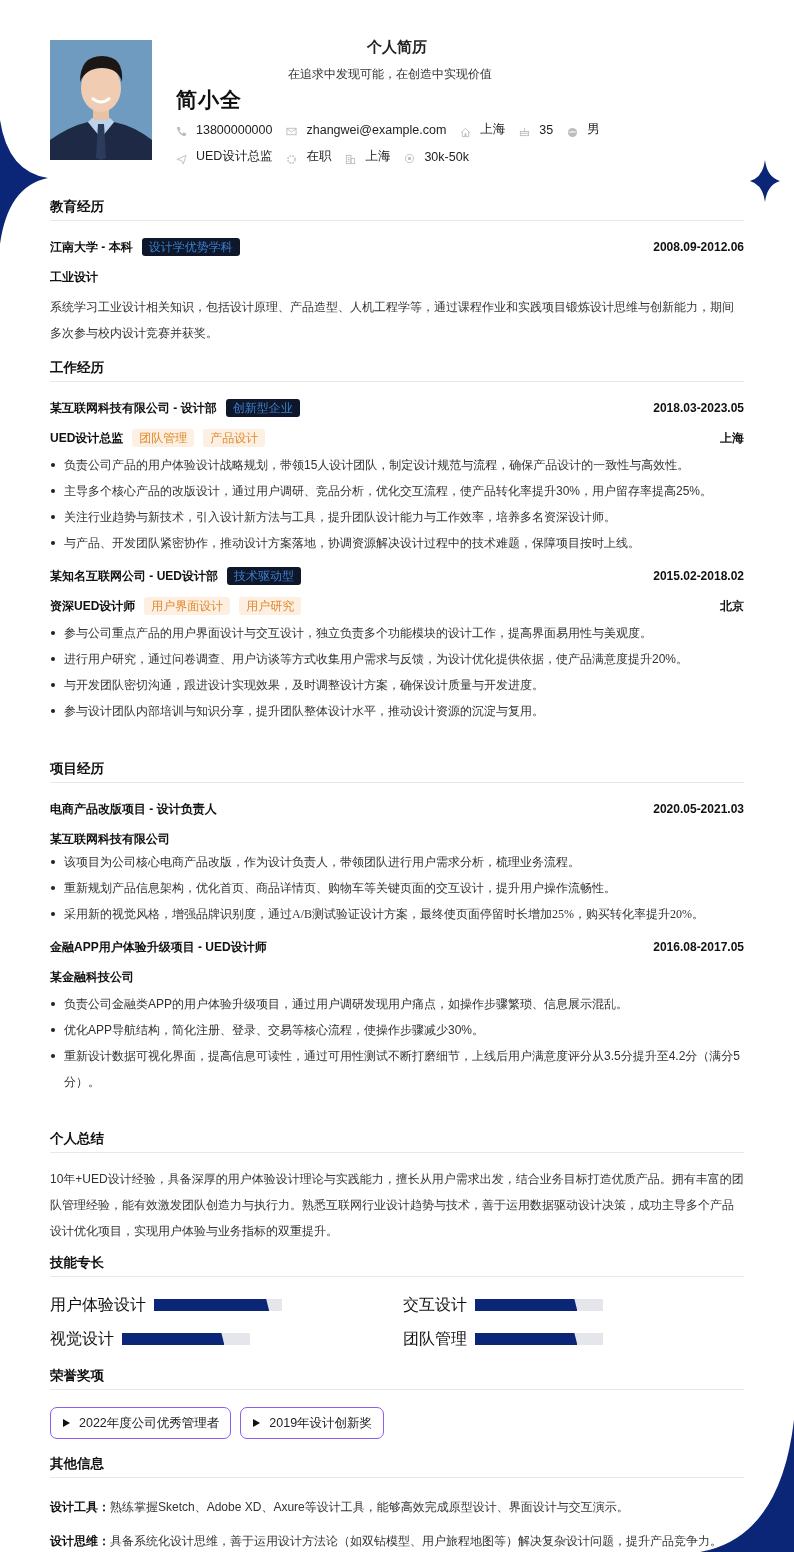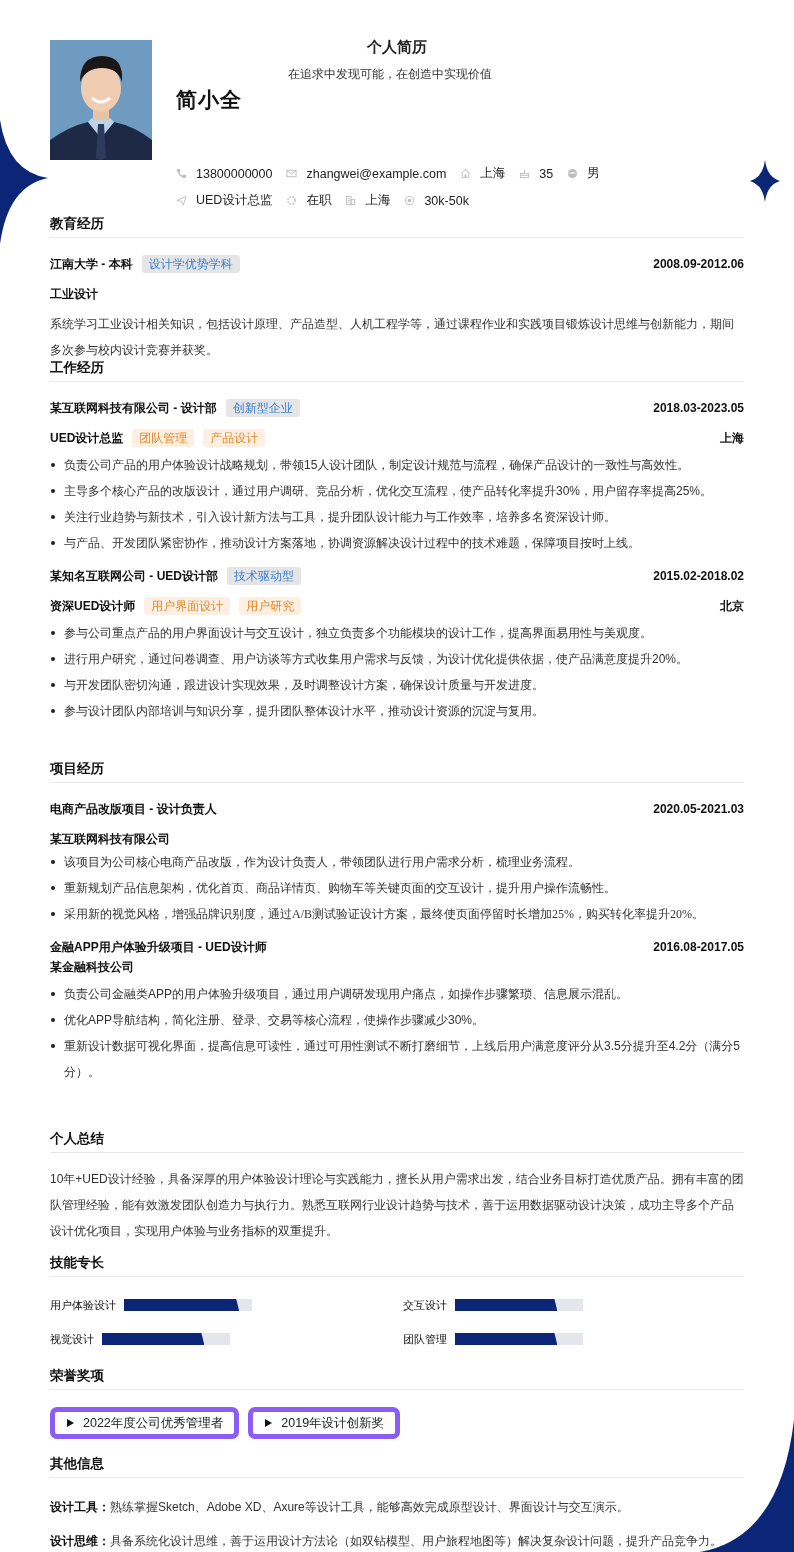--- a/index.html
+++ b/index.html
@@ -10,47 +10,47 @@
 
   
   .header { position: relative; height: 190px; }
   .photo { position: absolute; left: 0; top: 40px; width: 102px; height: 120px; background: #6d9abd; overflow: hidden; }
   .doc-title { position: absolute; left: 0; right: 0; top: 38px; text-align: center; font-size: 15px; font-weight: bold; color: #222; }
   .doc-slogan { position: absolute; left: 0; right: 14px; top: 66px; text-align: center; font-size: 12px; color: #333; }
   .name { position: absolute; left: 126px; top: 86px; font-size: 21px; font-weight: bold; color: #111; letter-spacing: 1px; }
   .info-row { position: absolute; left: 126px; display: flex; align-items: center; font-size: 12.5px; color: #222; }
   .info-row.r1 { top: 121px; }
   .info-row.r2 { top: 148px; }
-  .info-item { display: flex; align-items: center; margin-right: 14px; margin-top: 44px; }
+  .info-item { display: flex; align-items: flex-end; margin-right: 14px; }
   .info-icon { width: 11px; height: 11px; margin-right: 9px; color: #bdbdbd; display: inline-flex; }
   .info-icon svg { width: 11px; height: 11px; }
 
   
   .section { position: absolute; left: 0; width: 694px; }
   .sec-title { font-size: 13.5px; font-weight: bold; color: #111; height: 22px; }
   .sec-line { height: 1px; background: #e8e8e8; margin-top: 0px; }
   .row { display: flex; align-items: center; justify-content: space-between; height: 20px; font-size: 12px; }
   .row .left { display: flex; align-items: center; font-weight: bold; color: #111; }
   .row .right { font-weight: bold; color: #111; }
   .tag { font-weight: normal; font-size: 12px; padding: 1px 7px; border-radius: 3px; margin-left: 9px; line-height: 16px; }
-  .tag.blue { background: #e5e5e5; color: #3b7fd0; }
+  .tag.blue { background: #0f172a; color: #3b7fd0; }
   .tag.orange { background: #fdf0e2; color: #e08a2e; }
   .desc { font-size: 12px; line-height: 26px; color: #333; }
   .bullets { list-style: none; }
   .bullets li { position: relative; padding-left: 14px; font-size: 12px; line-height: 26px; color: #333; }
   .bullets li::before { content: ""; position: absolute; left: 1px; top: 11px; width: 4px; height: 4px; border-radius: 50%; background: #222; }
 
   .skills { display: grid; grid-template-columns: 353px 341px; row-gap: 14px; margin-top: 18px; }
-  .skill { display: flex; align-items: center; height: 20px; font-size: 11px; color: #111; }
+  .skill { display: flex; align-items: center; height: 20px; font-size: 16px; color: #111; }
   .skill-label { margin-right: 8px; }
   .skill-bar { width: 128px; height: 12px; background: #e4e6ec; position: relative; overflow: hidden; }
   .skill-fill { position: absolute; left: 0; top: 0; bottom: 0; background: #0b2577; clip-path: polygon(0 0, calc(100% - 3px) 0, 100% 100%, 0 100%); }
 
   .awards { display: flex; gap: 9px; margin-top: 17px; }
-  .award { display: flex; align-items: center; height: 32px; padding: 0 11px 0 12px; border: 5px solid #8b5cf6; border-radius: 7px; font-size: 12.5px; color: #222; }
+  .award { display: flex; align-items: center; height: 32px; padding: 0 11px 0 12px; border: 1px solid #8b5cf6; border-radius: 7px; font-size: 12.5px; color: #222; }
   .award-icon { width: 0; height: 0; border-left: 7px solid #111; border-top: 4.5px solid transparent; border-bottom: 4.5px solid transparent; margin-right: 9px; }
 
   .other-row { font-size: 12px; line-height: 26px; color: #333; }
   .other-row b { color: #111; }
 </style>
 </head>
 <body>
 
 <svg class="deco" style="left:0;top:120px;" width="60" height="130" viewBox="0 0 60 130">
   <path d="M0 0 Q8 52 48 58 Q8 66 0 124 Z" fill="#0b2577"></path>
@@ -161,21 +161,21 @@
             <svg viewBox="0 0 12 12">
               <circle cx="6" cy="6" r="4.5" fill="none" stroke="currentColor"></circle>
               <circle cx="6" cy="6" r="1.8" fill="currentColor"></circle>
             </svg>
           </span>
         <span>30k-50k</span>
       </div>
     </div>
   </div>
 
-  <div class="section" style="top:215px;">
+  <div class="section" style="top:198px;">
     <div class="sec-title">教育经历</div>
     <div class="sec-line"></div>
     <div style="margin-top:16px;">
       <div class="row">
         <div class="left">
           <span>江南大学 - 本科</span>
           <span class="tag blue">设计学优势学科</span>
         </div>
         <div class="right">2008.09-2012.06</div>
       </div>
@@ -256,21 +256,21 @@
         <li>重新规划产品信息架构，优化首页、商品详情页、购物车等关键页面的交互设计，提升用户操作流畅性。</li>
         <li>采用新的视觉风格，增强品牌识别度，通过A/B测试验证设计方案，最终使页面停留时长增加25%，购买转化率提升20%。</li>
       </ul>
     </div>
 
     <div style="margin-top:10px;">
       <div class="row">
         <div class="left">金融APP用户体验升级项目 - UED设计师</div>
         <div class="right">2016.08-2017.05</div>
       </div>
-      <div class="row" style="text-align:right;">
+      <div class="row" style="margin-top:10px;text-align:right;">
         <div class="left">某金融科技公司</div>
       </div>
       <ul class="bullets" style="margin-top:4px;">
         <li>负责公司金融类APP的用户体验升级项目，通过用户调研发现用户痛点，如操作步骤繁琐、信息展示混乱。</li>
         <li>优化APP导航结构，简化注册、登录、交易等核心流程，使操作步骤减少30%。</li>
         <li>重新设计数据可视化界面，提高信息可读性，通过可用性测试不断打磨细节，上线后用户满意度评分从3.5分提升至4.2分（满分5分）。</li>
       </ul>
     </div>
   </div>
 

